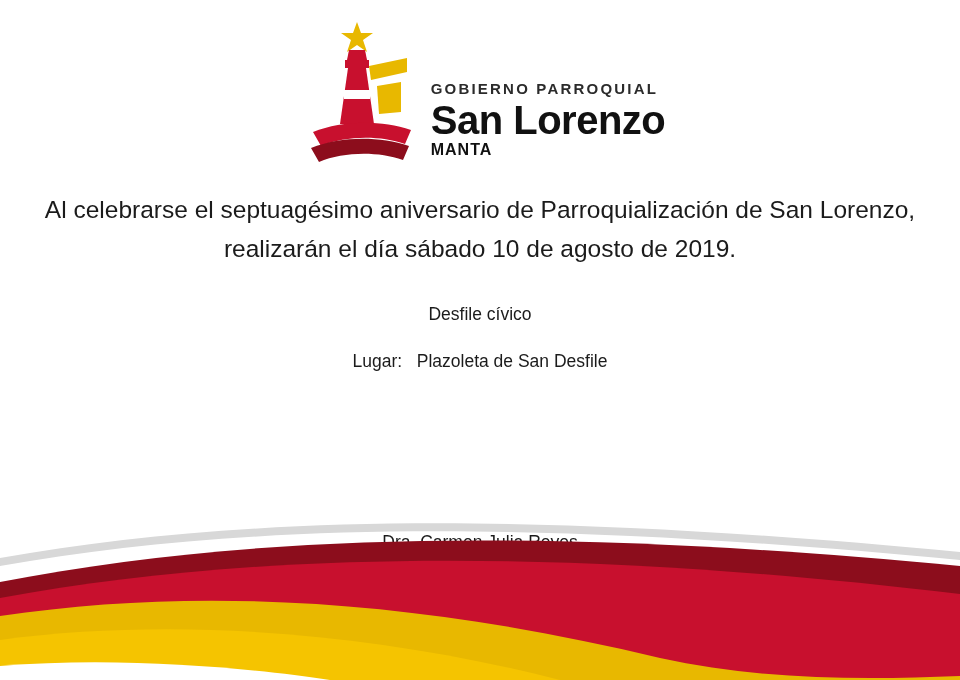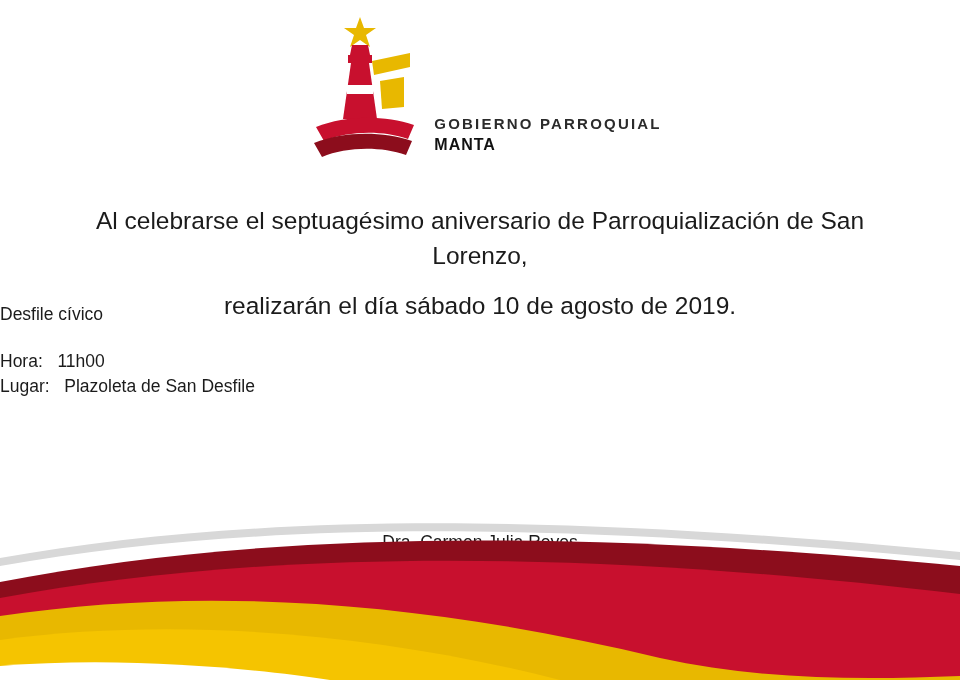--- a/index.html
+++ b/index.html
@@ -23,21 +23,20 @@
   }
 
   
   .logo-area {
     position: absolute;
     top: 10px;
     left: 0;
     width: 100%;
     height: 160px;
     display: flex;
-    align-items: center;
     justify-content: center;
   }
   .logo-inner {
     display: flex;
     align-items: flex-end;
     gap: 6px;
   }
   .mark {
     position: relative;
     width: 130px;
@@ -80,49 +79,49 @@
     left: 0;
     width: 100%;
     text-align: center;
     font-size: 24.5px;
     line-height: 35px;
     color: #1b1b1b;
     padding: 0 40px;
     box-sizing: border-box;
   }
   .headline p {
-    margin: 15px;
+    margin: 4px;
   }
 
   .events {
     position: absolute;
     top: 302px;
-    left: 0;
-    width: 100%;
-    text-align: left;
-    font-size: 17.5px;
-    line-height: 25px;
-    color: #1b1b1b;
-  }
-  .event {
-    margin-bottom: 22px;
-  }
-  .event .ev-title {
-    margin-bottom: 1px;
-  }
-  .signature {
-    position: absolute;
-    top: 530px;
     left: 0;
     width: 100%;
     text-align: center;
     font-size: 17.5px;
     line-height: 25px;
     color: #1b1b1b;
   }
+  .event {
+    margin-bottom: 22px;
+  }
+  .event .ev-title {
+    margin-bottom: 1px;
+  }
+  .signature {
+    position: absolute;
+    top: 530px;
+    left: 0;
+    width: 100%;
+    text-align: center;
+    font-size: 17.5px;
+    line-height: 25px;
+    color: #1b1b1b;
+  }
 
   
   .waves {
     position: absolute;
     left: 0;
     bottom: 0;
     width: 960px;
     height: 190px;
   }
 </style>
@@ -150,43 +149,39 @@
 
           <path d="M82,66 L106,62 L106,92 L84,94 Z" fill="#e8b800"></path>
 
           <path d="M18,112 C48,100 86,100 116,110 L110,124 C84,115 50,116 26,126 Z" fill="#c8102e"></path>
           <path d="M16,128 C46,116 84,116 114,126 L108,140 C82,131 48,132 24,142 Z" fill="#8c0d1c"></path>
         </svg>
       </div>
 
       <div class="wordmark">
         <div class="wm-top">GOBIERNO PARROQUIAL</div>
+        <div class="wm-main">San Lorenzo</div>
         <div class="wm-sub">MANTA</div>
       </div>
 
     </div>
   </div>
 
   <div class="headline">
     <p>Al celebrarse el septuagésimo aniversario de Parroquialización de San Lorenzo,</p>
     <p>realizarán el día sábado 10 de agosto de 2019.</p>
   </div>
 
   <div class="events">
 
     <div class="event">
       <div class="ev-title">Desfile cívico</div>
     </div>
 
     <div class="event">
-      <div>
-        <span>Hora:</span>
-        &nbsp;
-        <span>11h00</span>
-      </div>
       <div>
         <span>Lugar:</span>
         &nbsp;
         <span>Plazoleta de San Desfile</span>
       </div>
     </div>
 
   </div>
 
   <div class="signature">

